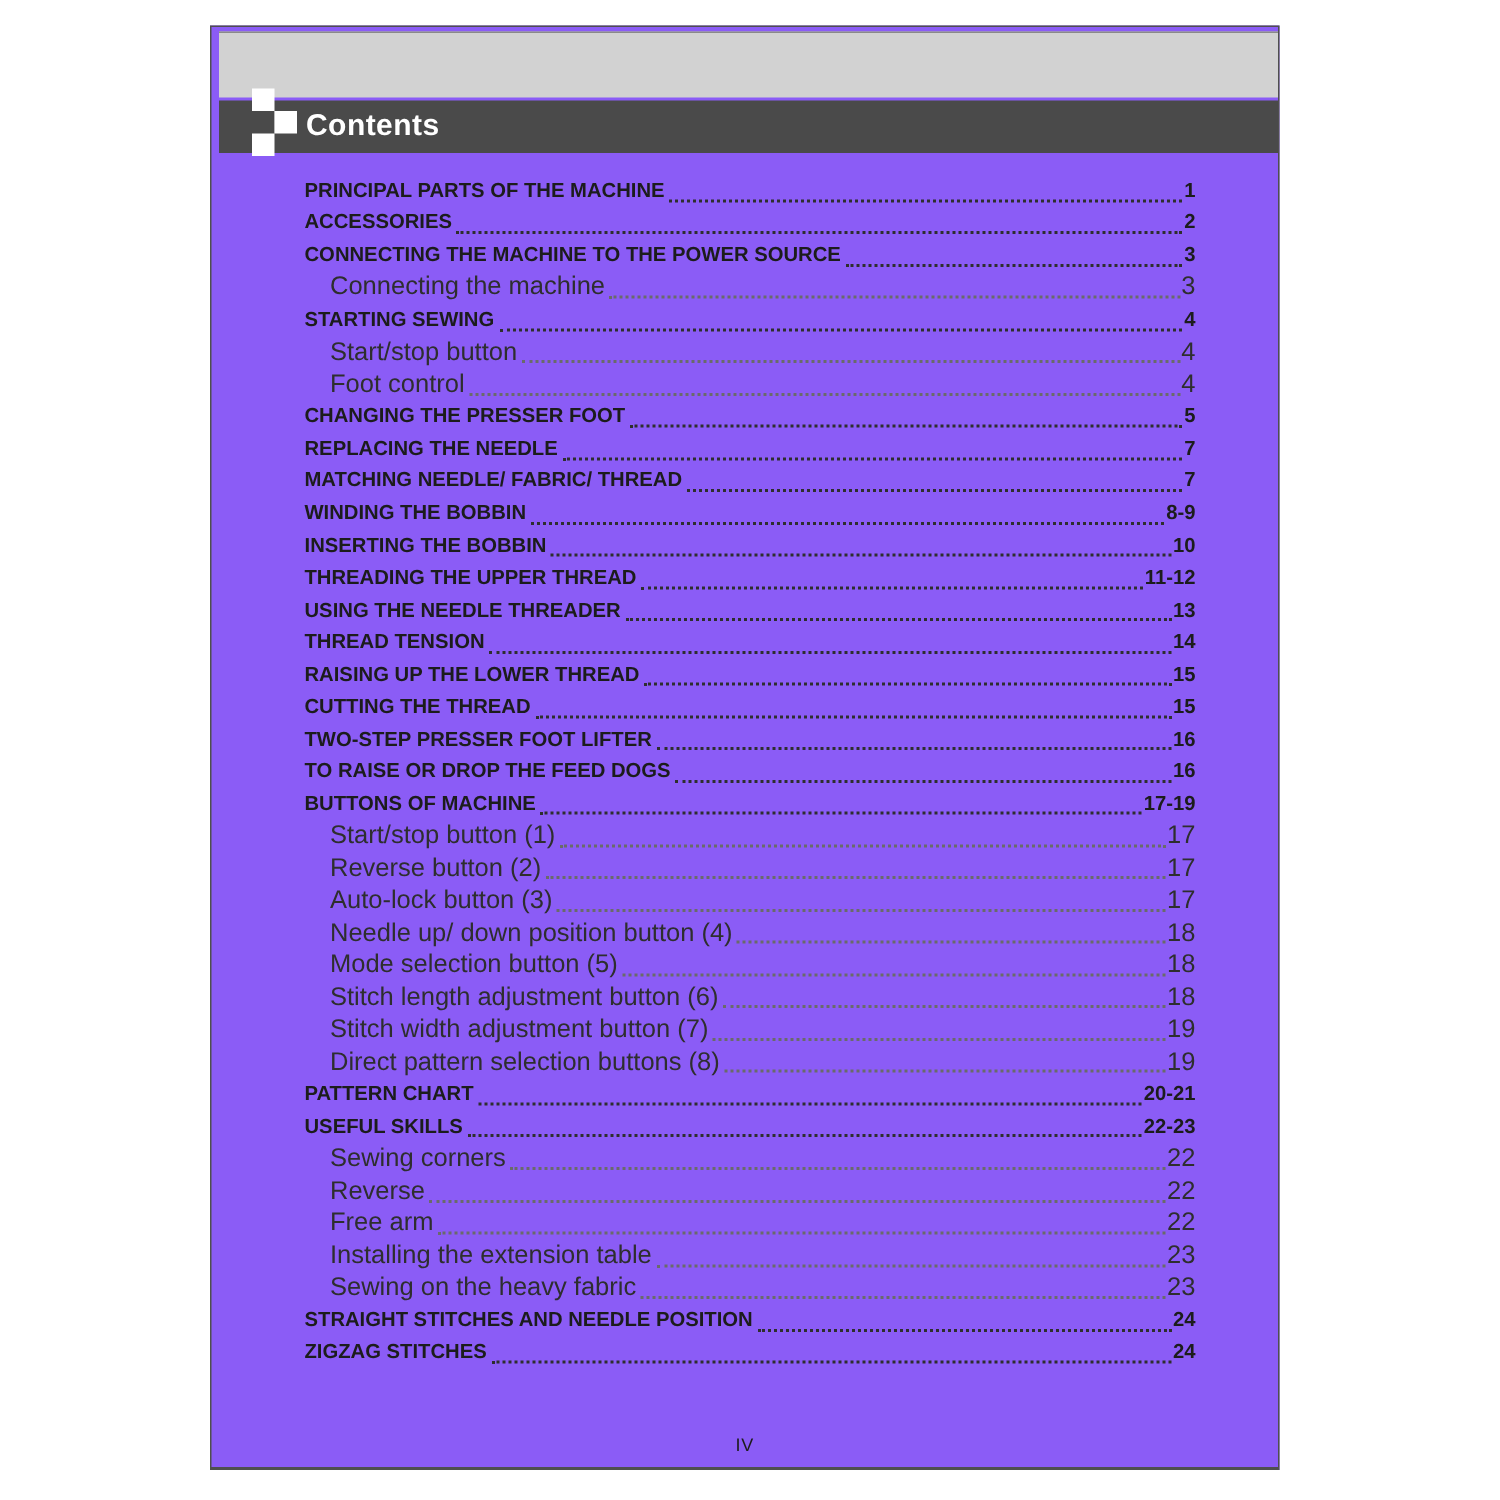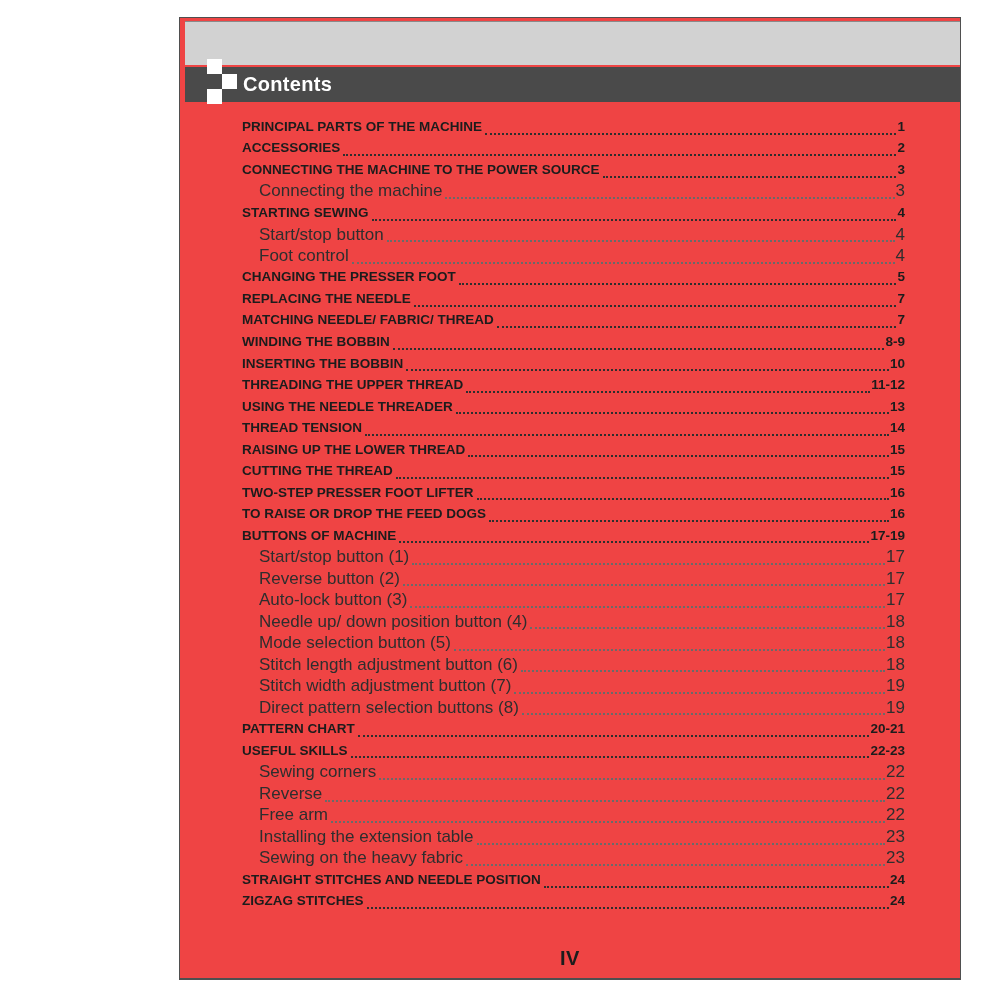--- a/index.html
+++ b/index.html
@@ -2,23 +2,23 @@
 <html><head>
 <meta charset="utf-8">
 <style>
   html,body{margin:0;padding:0;}
   body{
     width:1000px;height:1000px;position:relative;background:#ffffff;
     font-family:"Liberation Sans", sans-serif;
     -webkit-font-smoothing:antialiased;
   }
   .page{
-    position:absolute;left:140px;top:17px;width:782px;height:963px;
-    background:#ef4444;border:1px solid #4f4f4f;border-bottom-width:2px;
-    box-sizing:border-box;overflow:hidden;margin-left:39px;
+    position:absolute;left:140px;top:17px;width:713px;height:963px;
+    background:#8b5cf6;border:1px solid #4f4f4f;border-bottom-width:2px;
+    box-sizing:border-box;overflow:hidden;
   }
   .top-strip{
     position:absolute;top:3px;left:5px;right:0;height:44px;
     background:#d2d2d2;border-top:1px solid #8a8a8a;box-sizing:border-box;
   }
   .title-bar{
     position:absolute;top:49px;left:5px;right:0;height:35px;
     background:#4a4a4a;
   }
   .title-text{
@@ -46,21 +46,21 @@
   .toc-leader{
     flex:1 1 auto;min-width:10px;
     border-bottom:2px dotted #2e2e2e;
     margin:0 1px 2px 3px;align-self:flex-end;
   }
   .toc-row.sub .toc-leader{border-bottom-color:#6a6a6a;}
   .toc-page{flex:0 0 auto;line-height:1.1;}
 
   .footer{
     position:absolute;left:0;right:0;bottom:8px;text-align:center;
-    font-size:20px;font-weight:bold;color:#1c1c1c;letter-spacing:0.5px;
+    font-size:12px;font-weight:normal;color:#1c1c1c;letter-spacing:0.5px;
   }
 </style>
 </head>
 <body>
 
 <div class="page">
 
   <div class="top-strip"></div>
 
   <div class="title-bar"></div>

